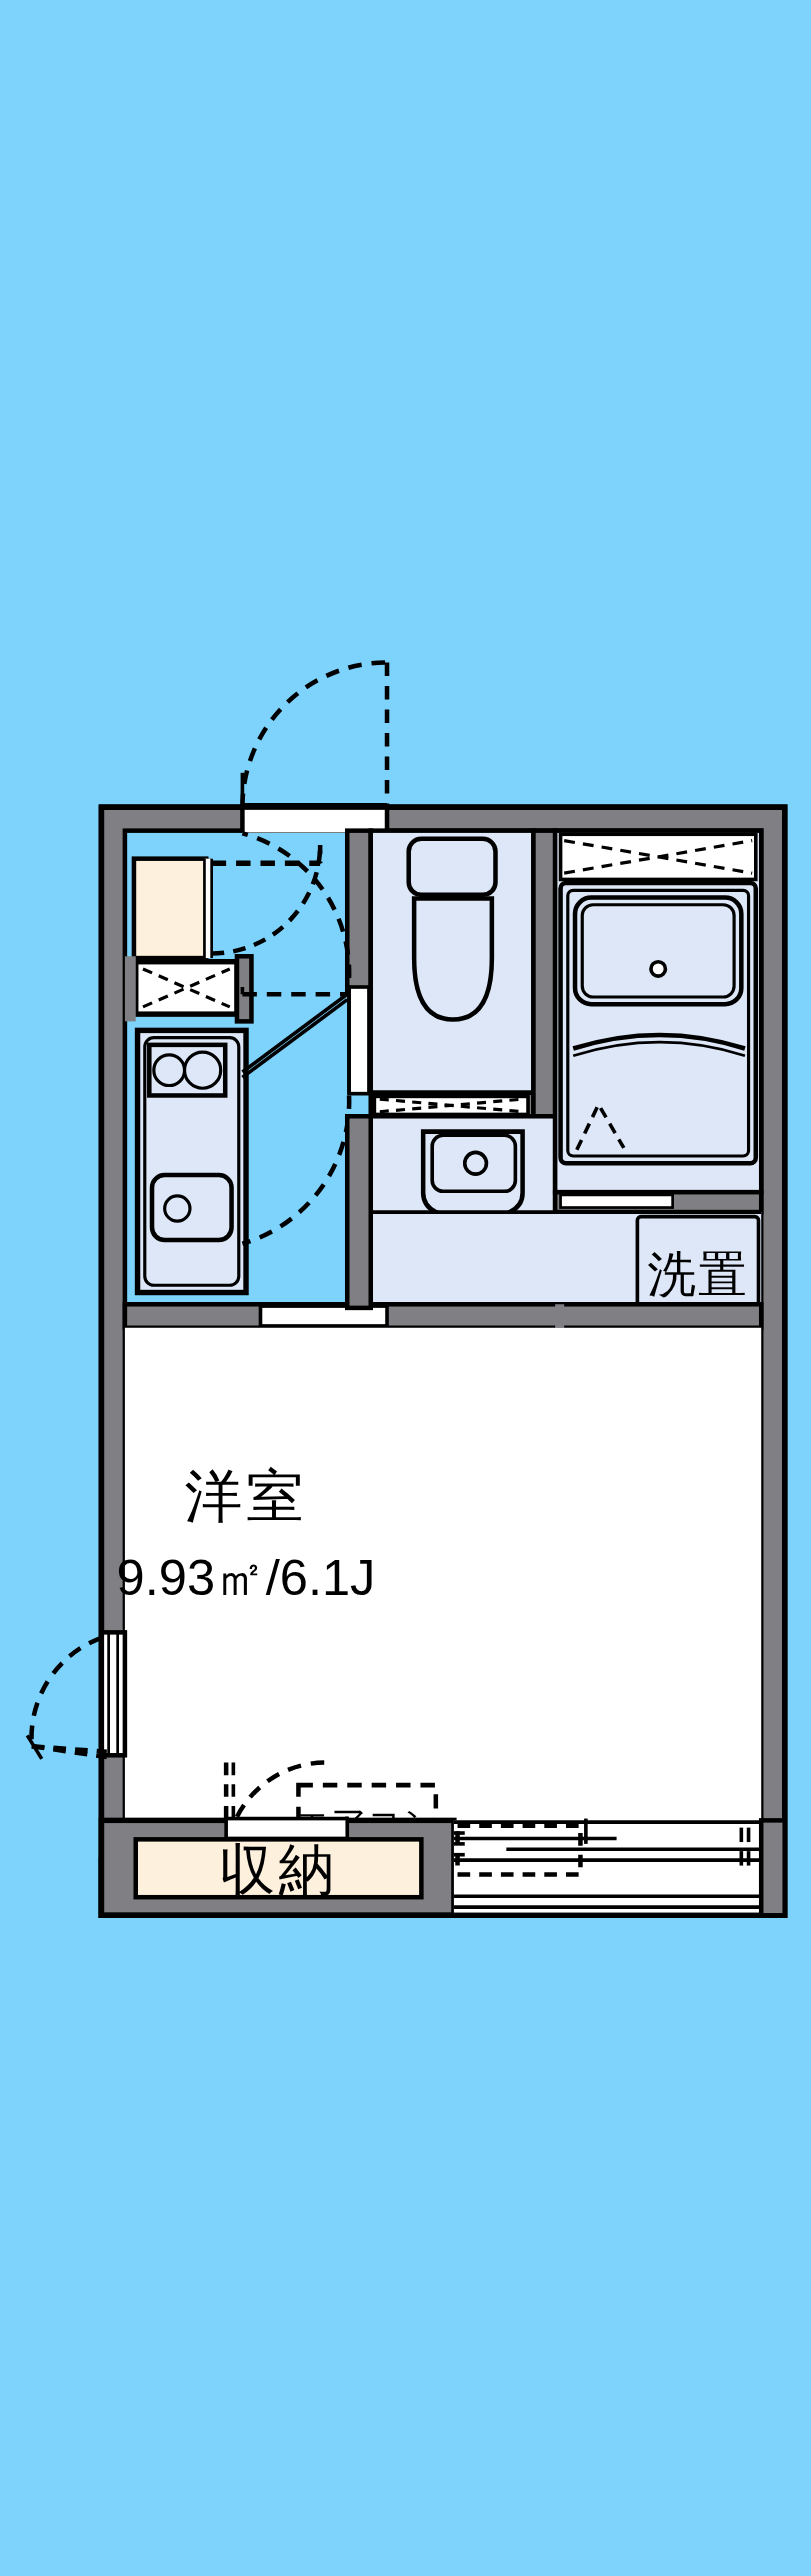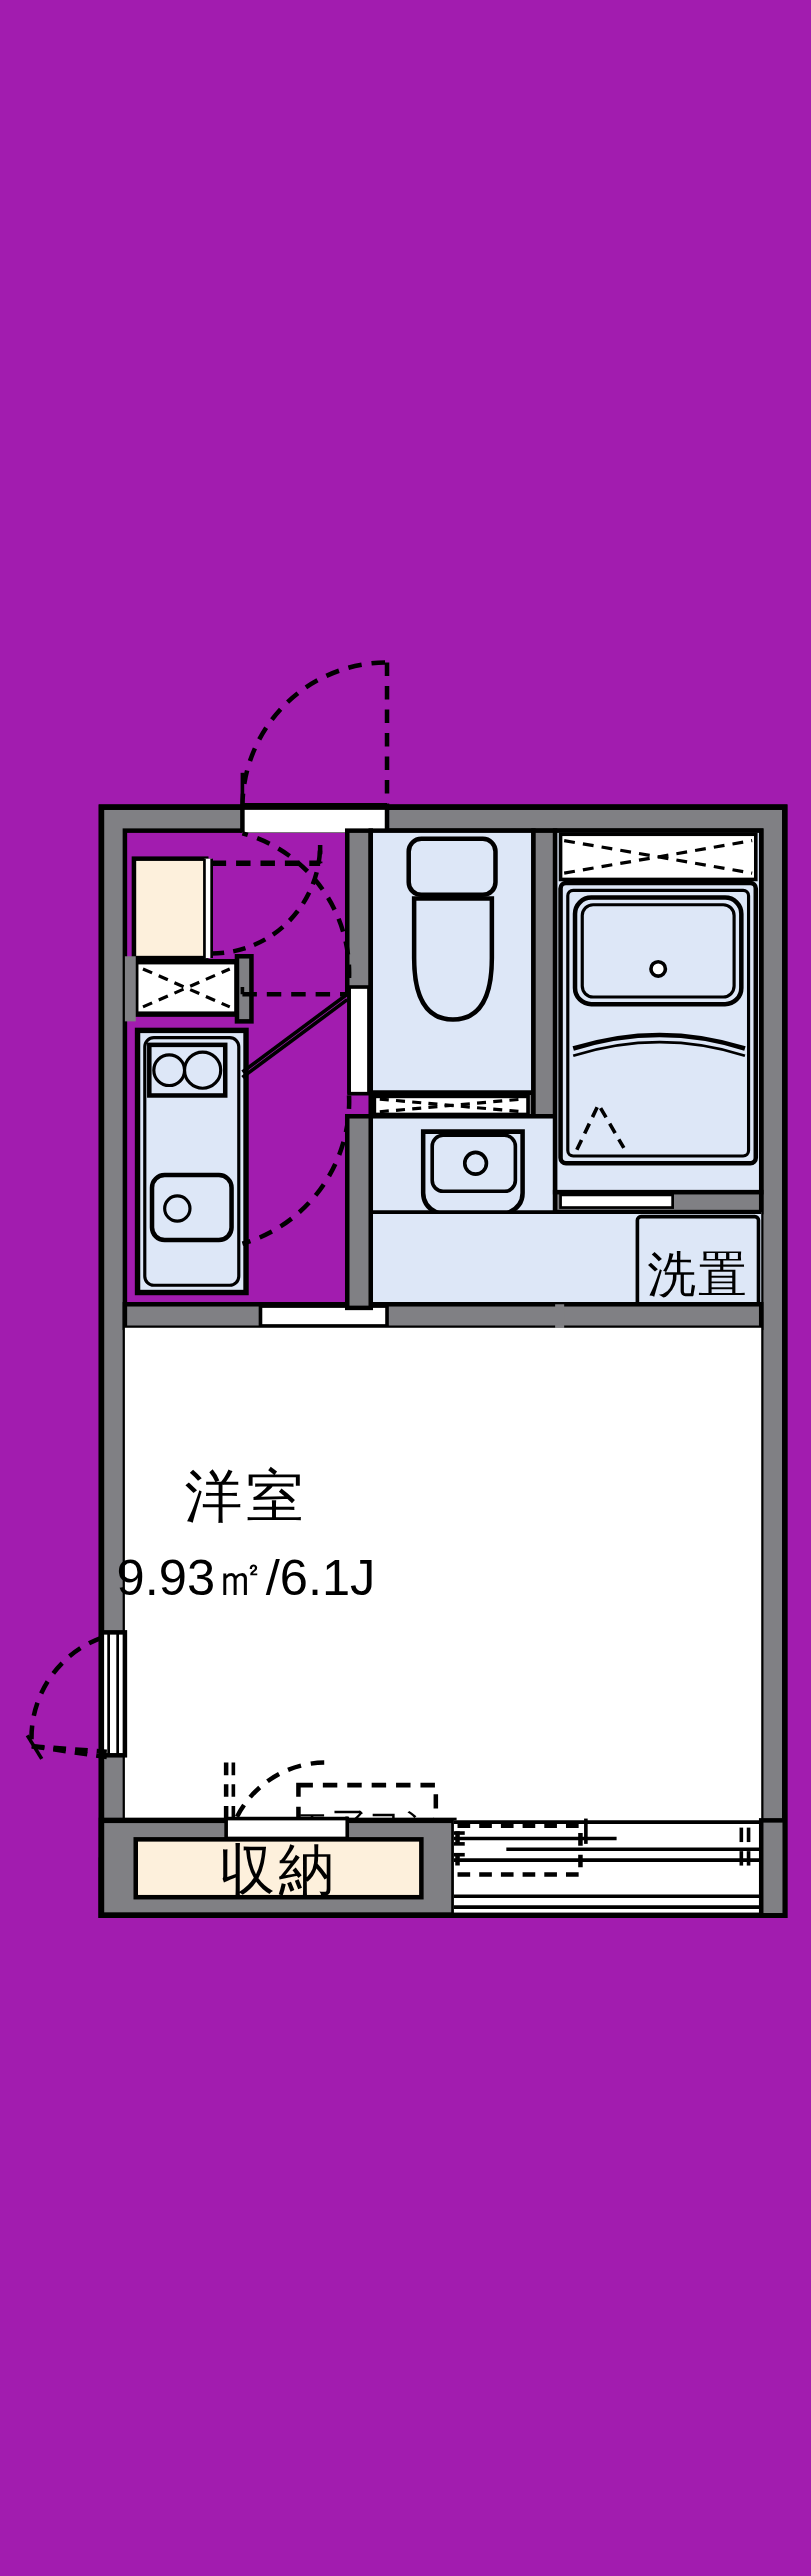--- a/index.html
+++ b/index.html
@@ -10,21 +10,21 @@
   body {
     width: 812px;
     height: 2576px;
     font-family: "Liberation Sans", sans-serif;
     overflow: hidden;
   }
   #floorplan-root {
     position: relative;
     width: 812px;
     height: 2576px;
-    background: #a21caf;
+    background: #7dd3fc;
   }
   svg#plan-svg {
     display: block;
     width: 812px;
     height: 2576px;
   }
   .room-label-text {
     font-family: "Liberation Sans", sans-serif;
     fill: #000000;
   }

